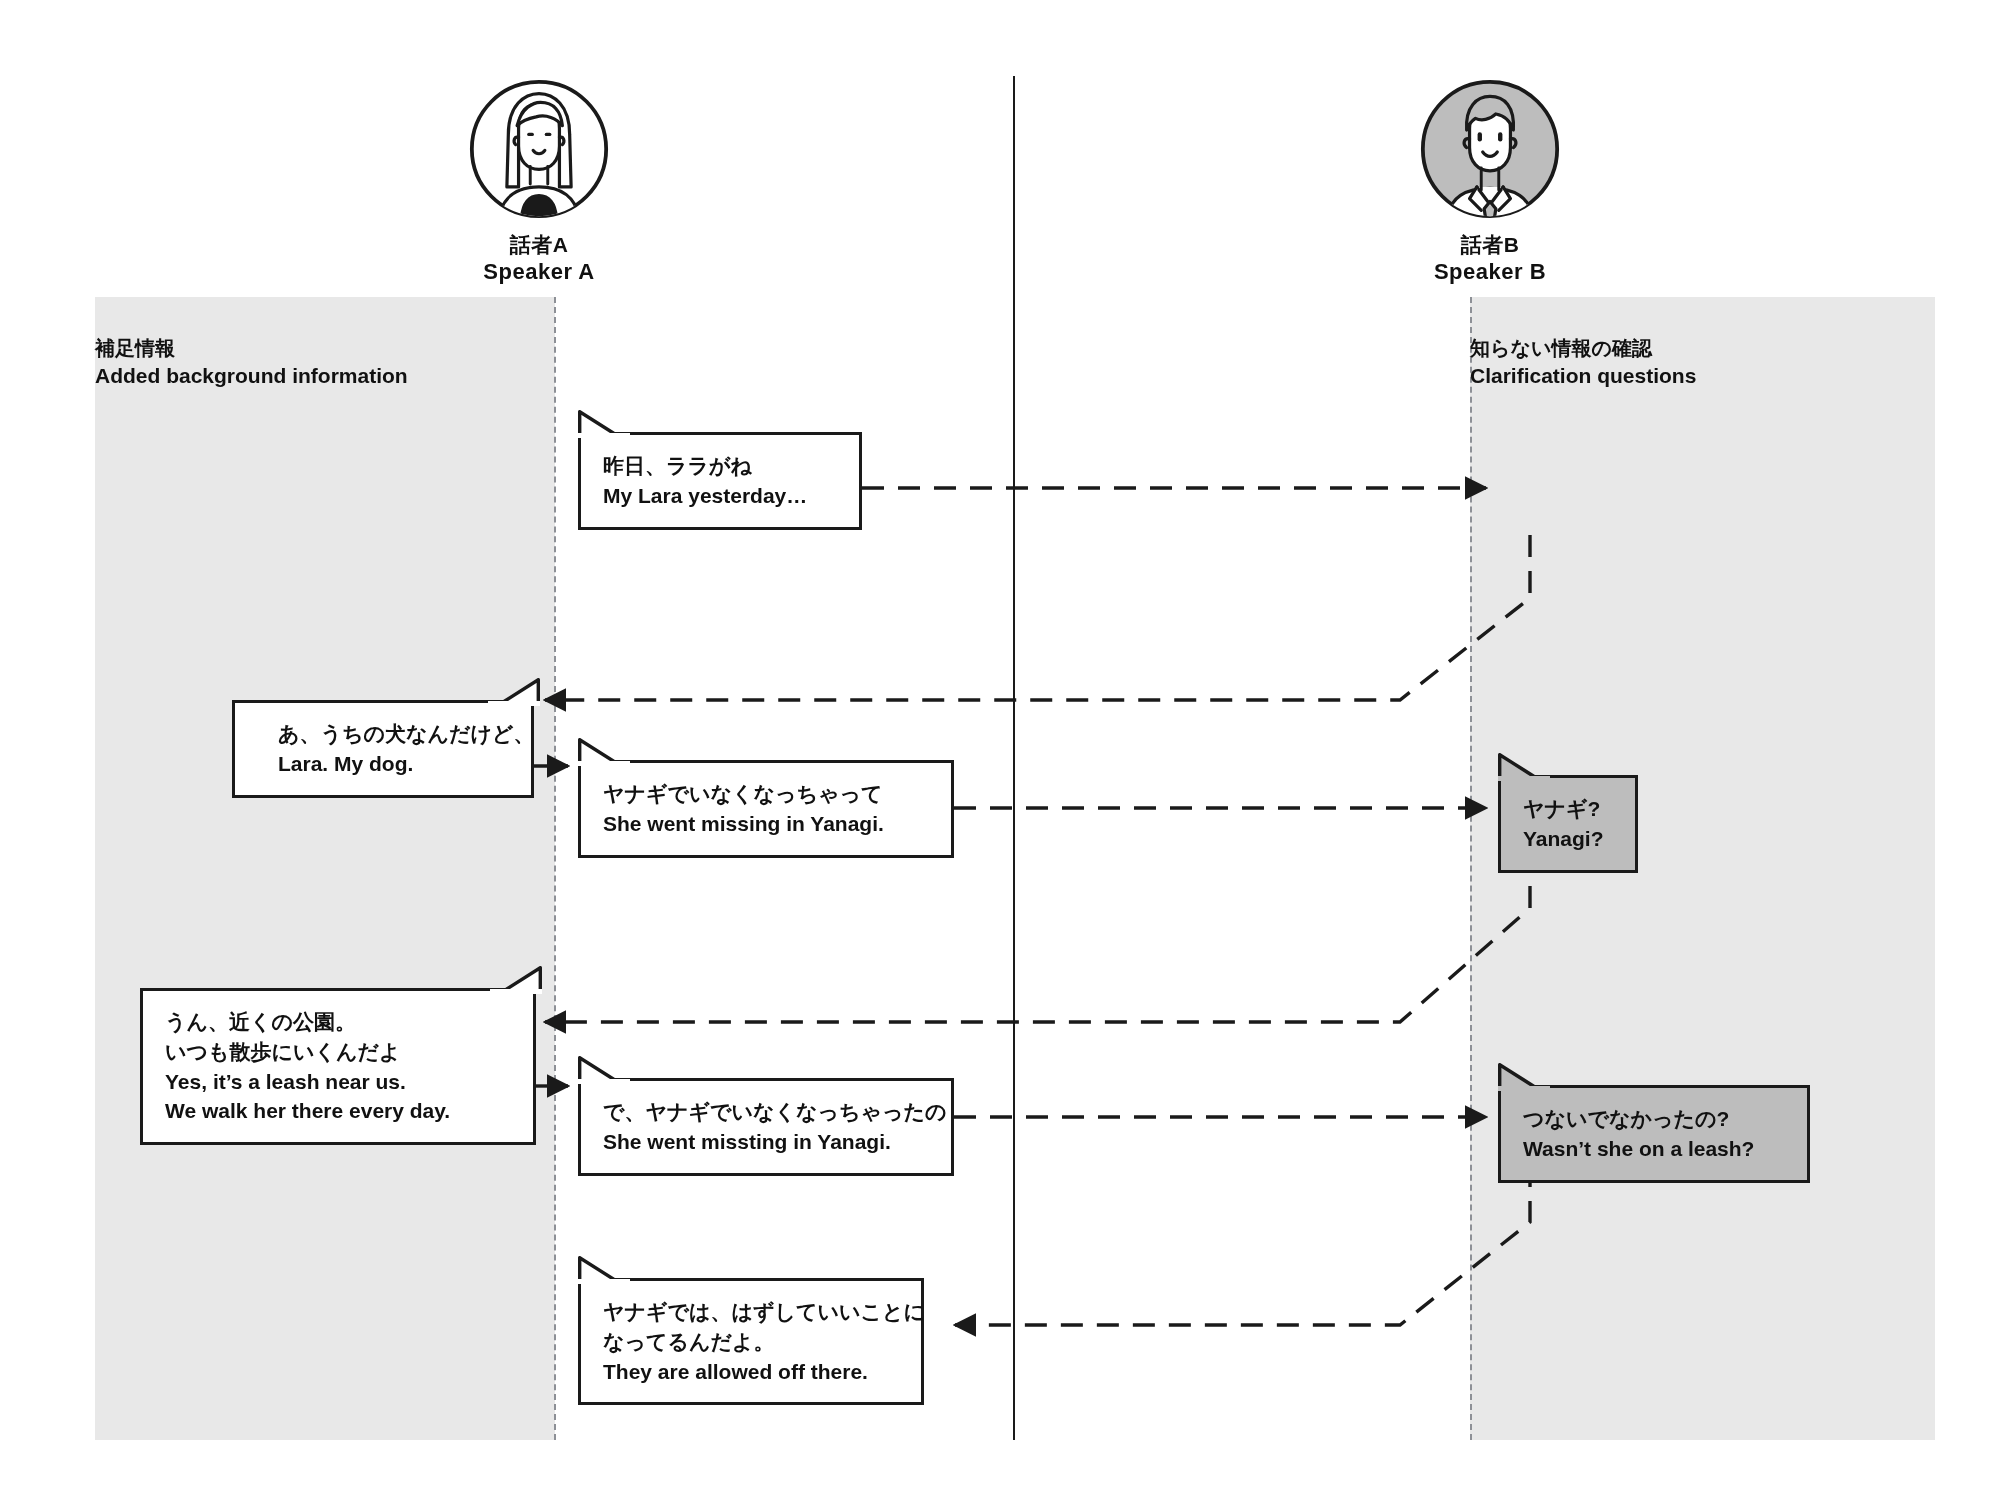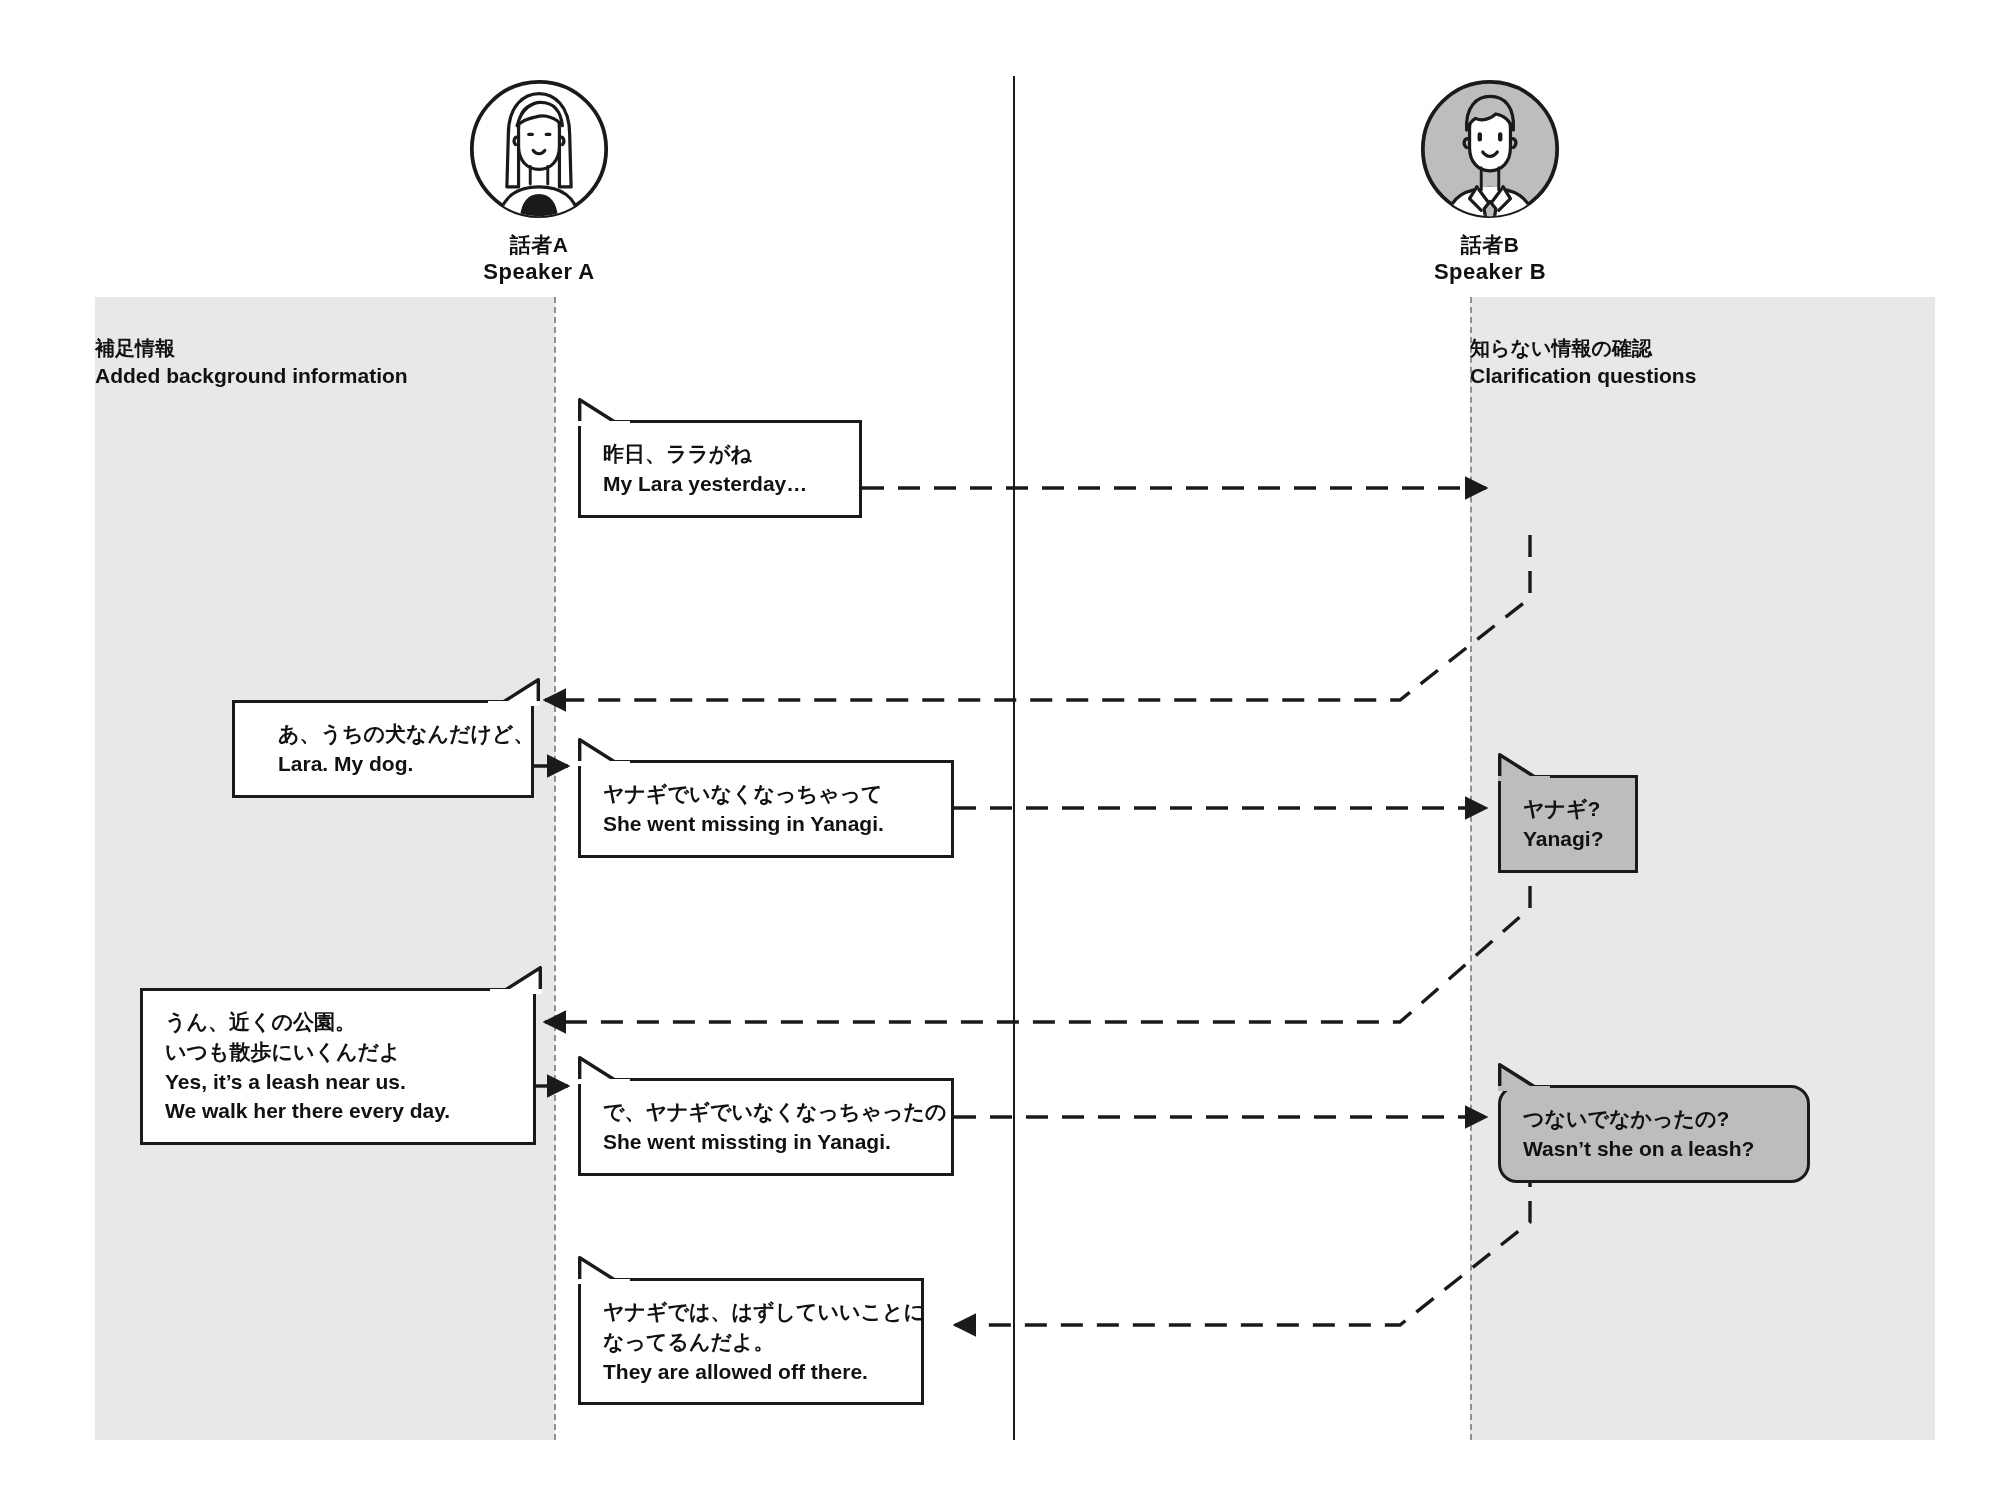--- a/index.html
+++ b/index.html
@@ -50,28 +50,28 @@
     z-index:6;
   }
   .bubble.shaded{background:#bdbdbd;}
   
   .bubble .tail{position:absolute;width:46px;height:22px;overflow:visible;}
   .bubble.tail-left .tail{left:-3px;top:-25px;}
   .bubble.tail-right .tail{right:-3px;top:-25px;}
   .bubble .line{display:block;white-space:nowrap;}
 
   
-  #bubble-a1{left:578px;top:420px;width:284px;}
+  #bubble-a1{left:578px;top:432px;width:284px;}
   #bubble-b1{left:1498px;top:455px;width:180px;}
   #bubble-a2{left:232px;top:700px;width:302px;padding-left:43px;}
   #bubble-a3{left:578px;top:760px;width:376px;}
   #bubble-b2{left:1498px;top:775px;width:140px;}
   #bubble-a4{left:140px;top:988px;width:396px;}
   #bubble-a5{left:578px;top:1078px;width:376px;}
-  #bubble-b3{left:1498px;top:1085px;width:312px;border-radius:19px;}
+  #bubble-b3{left:1498px;top:1085px;width:312px;}
   #bubble-a6{left:578px;top:1278px;width:346px;}
 
   
   #connectors{position:absolute;left:0;top:0;width:2000px;height:1500px;z-index:4;}
 </style>
 </head>
 <body>
 
 <div id="stage">
 

